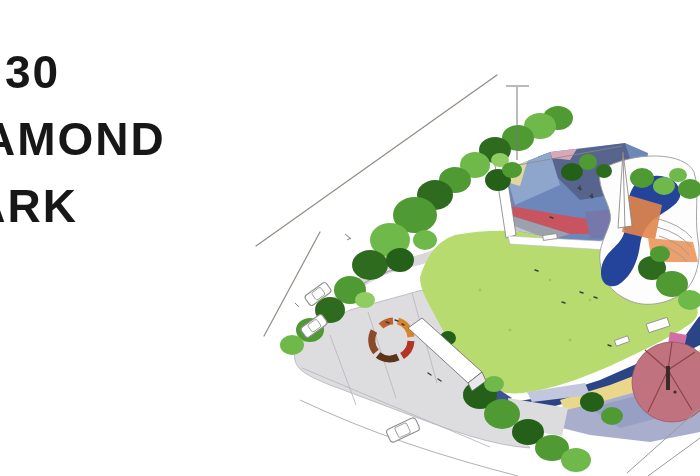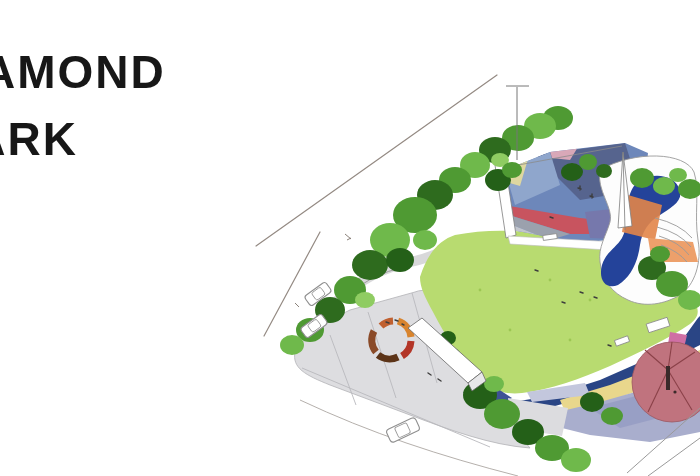--- a/index.html
+++ b/index.html
@@ -28,20 +28,21 @@
   .bench{fill:#ffffff;stroke:#8a8a8a;stroke-width:0.8;}
   .fig{stroke:#3d3d3d;stroke-width:1.4;fill:none;stroke-linecap:round;}
   .deckline{stroke:#9a9a9a;stroke-width:0.9;fill:none;}
 </style>
 </head>
 <body>
 
 <div class="slide">
 
   <div class="title-block">
+    <div class="title-line l1">30</div>
     <div class="title-line l2">DIAMOND</div>
     <div class="title-line l3">PARK</div>
   </div>
 
   <div class="illustration">
   <svg width="450" height="476" viewBox="0 0 450 476" xmlns="http://www.w3.org/2000/svg">
     <defs>
       <clipPath id="plazaClip">
         <path d="M255,170 L300,152 L375,143 L398,153 L393,200 L385,237 L330,243 L262,230 Z"></path>
       </clipPath>

